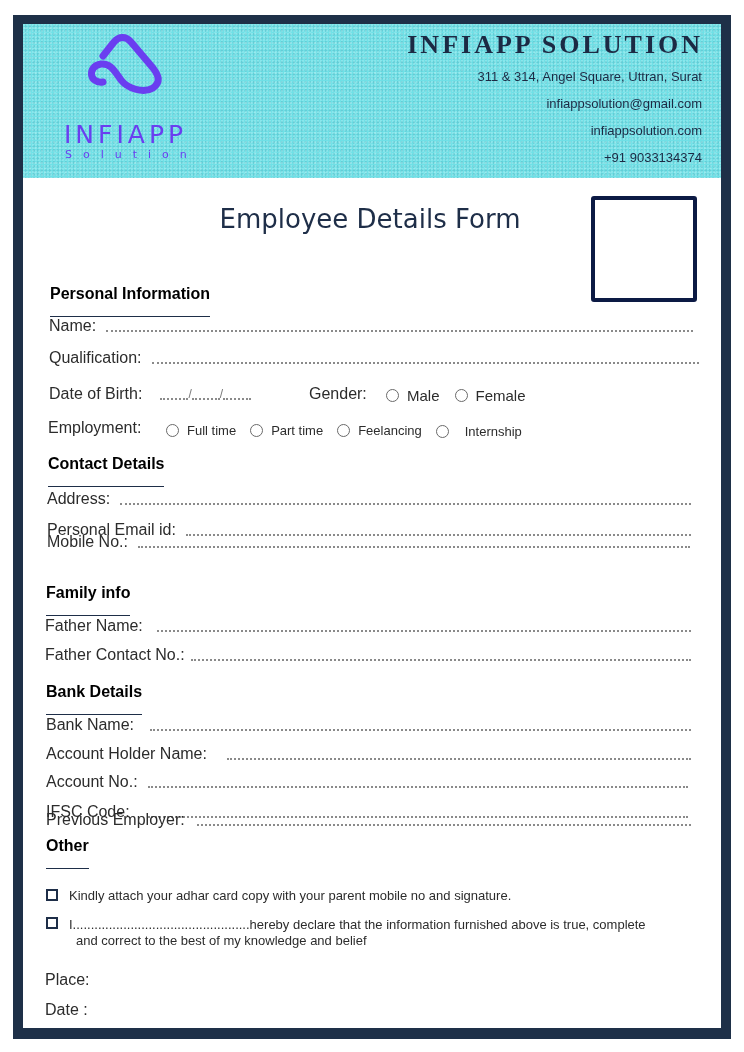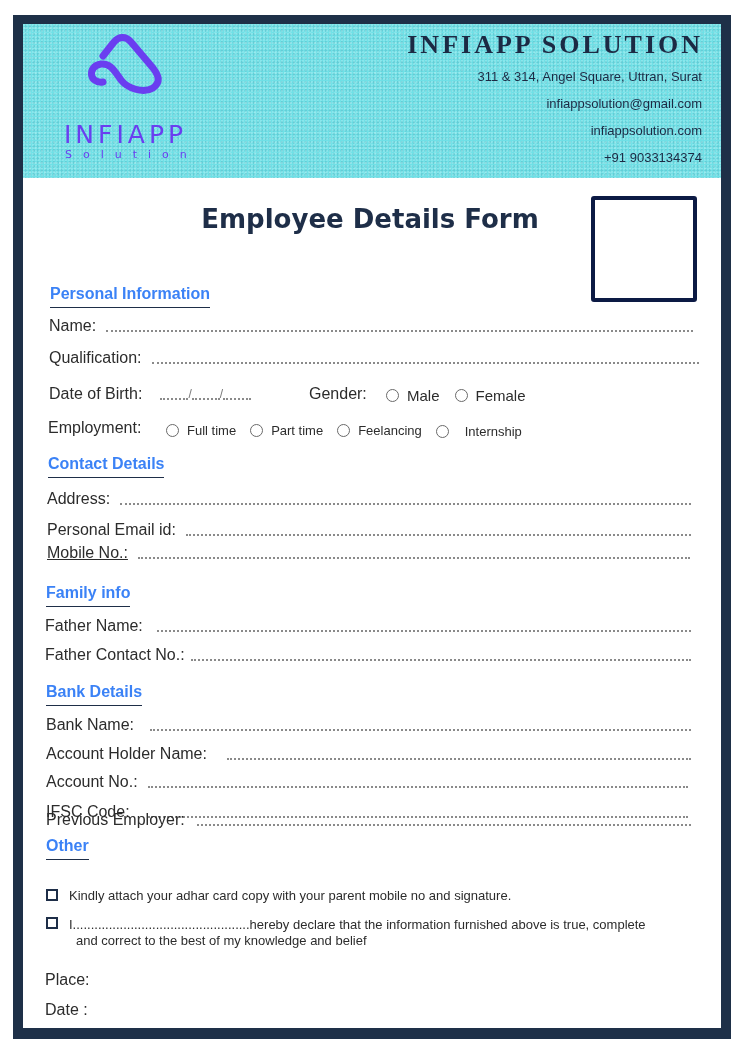--- a/index.html
+++ b/index.html
@@ -36,29 +36,29 @@
   .company-name {
     position: absolute; right: 18px; top: 6px; font-size: 26px; font-weight: bold;
     letter-spacing: 3px; color: #1c2a44; font-family: Liberation Serif, serif;
   }
   .contact-line {
     position: absolute; right: 19px; font-size: 13px; color: #1c2a44;
     font-family: "Liberation Sans", sans-serif;
   }
   .title {
     position: absolute; left: 0; width: 694px; top: 180px; text-align: center;
-    font-family: "DejaVu Sans", sans-serif; font-weight: bold; font-size: 26px; color: #1e2e48;
+    font-family: "DejaVu Sans", sans-serif; font-weight: normal; font-size: 26px; color: #1e2e48;
   }
   .photo-box {
     position: absolute; left: 568px; top: 172px; width: 98px; height: 98px;
     border: 4px solid #0c1a44; border-radius: 3px; background: #fff;
   }
   .section-head {
-    position: absolute; font-size: 16px; font-weight: bold; color: #3b82f6;
-    border-bottom: 1.5px solid #1e2e48; padding-bottom: 4px; line-height: 18px;
+    position: absolute; font-size: 16px; font-weight: bold; color: #000000;
+    border-bottom: 1.5px solid #1e2e48; padding-bottom: 13px; line-height: 18px;
   }
   .row { position: absolute; display: flex; align-items: flex-end; font-size: 16px; color: #2c2c2c; line-height: 18px; }
   .label { white-space: nowrap; }
   .dots {
     flex: 1; border-bottom: 2px dotted #8a8a8a; height: 0; margin-left: 10px; margin-bottom: 3px;
   }
   .radio-group { position: absolute; display: flex; align-items: center; font-size: 14px; color: #2c2c2c; }
   .radio-opt { display: flex; align-items: center; margin-right: 14px; }
   .radio-circle {
     width: 11px; height: 11px; border: 1px solid #6a6a6a; border-radius: 50%;
@@ -155,21 +155,21 @@
 
   <div class="section-head" style="left:25px; top:431px;">Contact Details</div>
   <div class="row" style="left:24px; top:466px; width:644px;">
     <span class="label">Address:</span>
     <span class="dots"></span>
   </div>
   <div class="row" style="left:24px; top:497px; width:644px;">
     <span class="label">Personal Email id:</span>
     <span class="dots"></span>
   </div>
-  <div class="row" style="left:24px; top:520px; width:643px;text-decoration:underline;">
+  <div class="row" style="left:24px; top:509px; width:643px;">
     <span class="label">Mobile No.:</span>
     <span class="dots"></span>
   </div>
 
   <div class="section-head" style="left:23px; top:560px;">Family info</div>
   <div class="row" style="left:22px; top:593px; width:646px;">
     <span class="label">Father Name:</span>
     <span class="dots" style="margin-left:14px;"></span>
   </div>
   <div class="row" style="left:22px; top:622px; width:646px;">

